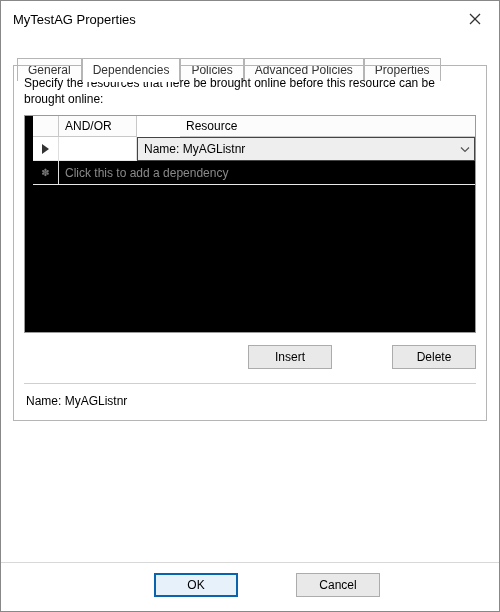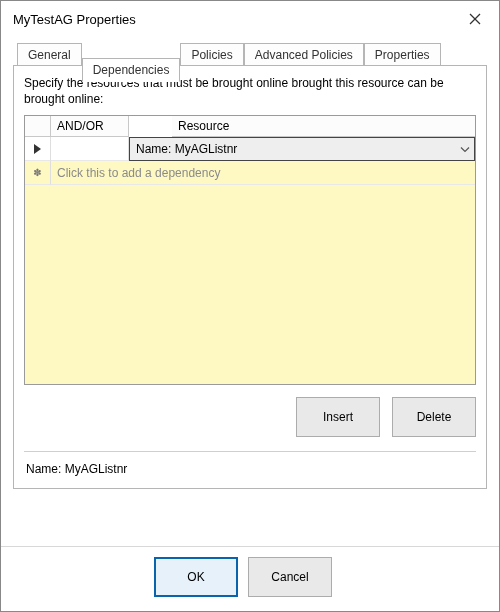--- a/index.html
+++ b/index.html
@@ -43,21 +43,21 @@
     margin-left: 4px;
   }
   .tab {
     padding: 4px 10px;
     border: 1px solid #b5b5b5;
     border-bottom: none;
     background: #fff;
     font-size: 12px;
     margin-right: 0px;
     position: relative;
-    top: 1px;
+    top: 16px;
     color: #333;
   }
   .tab.active {
     background: #fff;
     border-bottom: 1px solid #fff;
     top: 17px;
     z-index: 2;
   }
   .tab:not(.active) {
     background: #fdfdfd;
@@ -70,24 +70,25 @@
     flex: 0 0 auto;
   }
   .instruction {
     font-size: 12px;
     color: #000;
     margin-bottom: 8px;
     line-height: 1.3;
   }
   .grid-wrap {
     border: 1px solid #9a9a9a;
-    height: 270px;
-    background: #fef9c3;
+    height: 218px;
+    background: #000000;
     display: flex;
     flex-direction: column;
+    padding-left: 8px;
   }
   .grid-head {
     display: flex;
     background: #fff;
   }
   .grid-head .hcell {
     border-right: 1px solid #c8c8c8;
     border-bottom: 1px solid #c8c8c8;
     padding: 3px 6px;
     font-size: 12px;
@@ -128,26 +129,27 @@
   .placeholder-row .gcell { color: #8a8a8a; }
   .placeholder-row .col-indicator { color: #777; font-size: 10px; }
   .action-buttons {
     display: flex;
     justify-content: flex-end;
     gap: 12px;
     margin-top: 12px;
   }
   button.win {
     min-width: 84px;
-    height: 40px;
+    height: 24px;
     background: #e9e9e9;
     border: 1px solid #acacac;
     font-family: inherit;
     font-size: 12px;
     padding: 0 12px;
+    margin-left: 48px;
   }
   hr.sep {
     border: none;
     border-top: 1px solid #cfcfcf;
     margin: 14px 0 10px 0;
   }
   .name-line {
     font-size: 12px;
     padding: 0 2px 0 2px;
   }
@@ -187,21 +189,21 @@
 
   <div class="tabs">
     <div class="tab">General</div>
     <div class="tab active">Dependencies</div>
     <div class="tab">Policies</div>
     <div class="tab">Advanced Policies</div>
     <div class="tab">Properties</div>
   </div>
 
   <div class="tab-panel">
-    <div class="instruction">Specify the resources that must be brought online brought this resource can be brought online:</div>
+    <div class="instruction">Specify the resources that here be brought online before this resource can be brought online:</div>
 
     <div class="grid-wrap">
       <div class="grid-head">
         <div class="hcell col-indicator"></div>
         <div class="hcell col-andor">AND/OR</div>
         <div class="hcell col-resource">Resource</div>
       </div>
       <div class="grid-body">
 
         <div class="grid-row row-selected">

